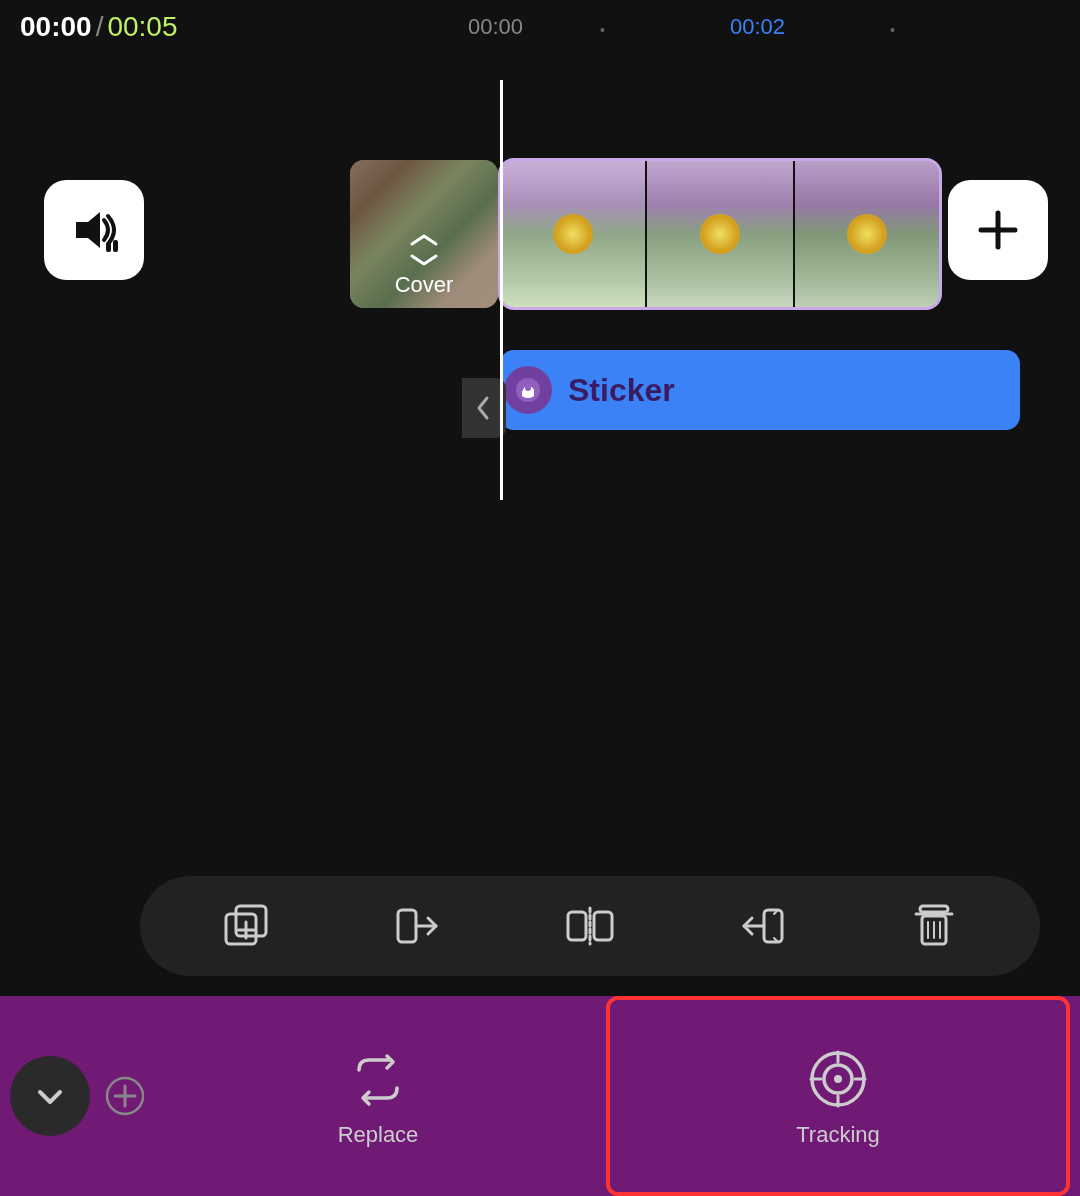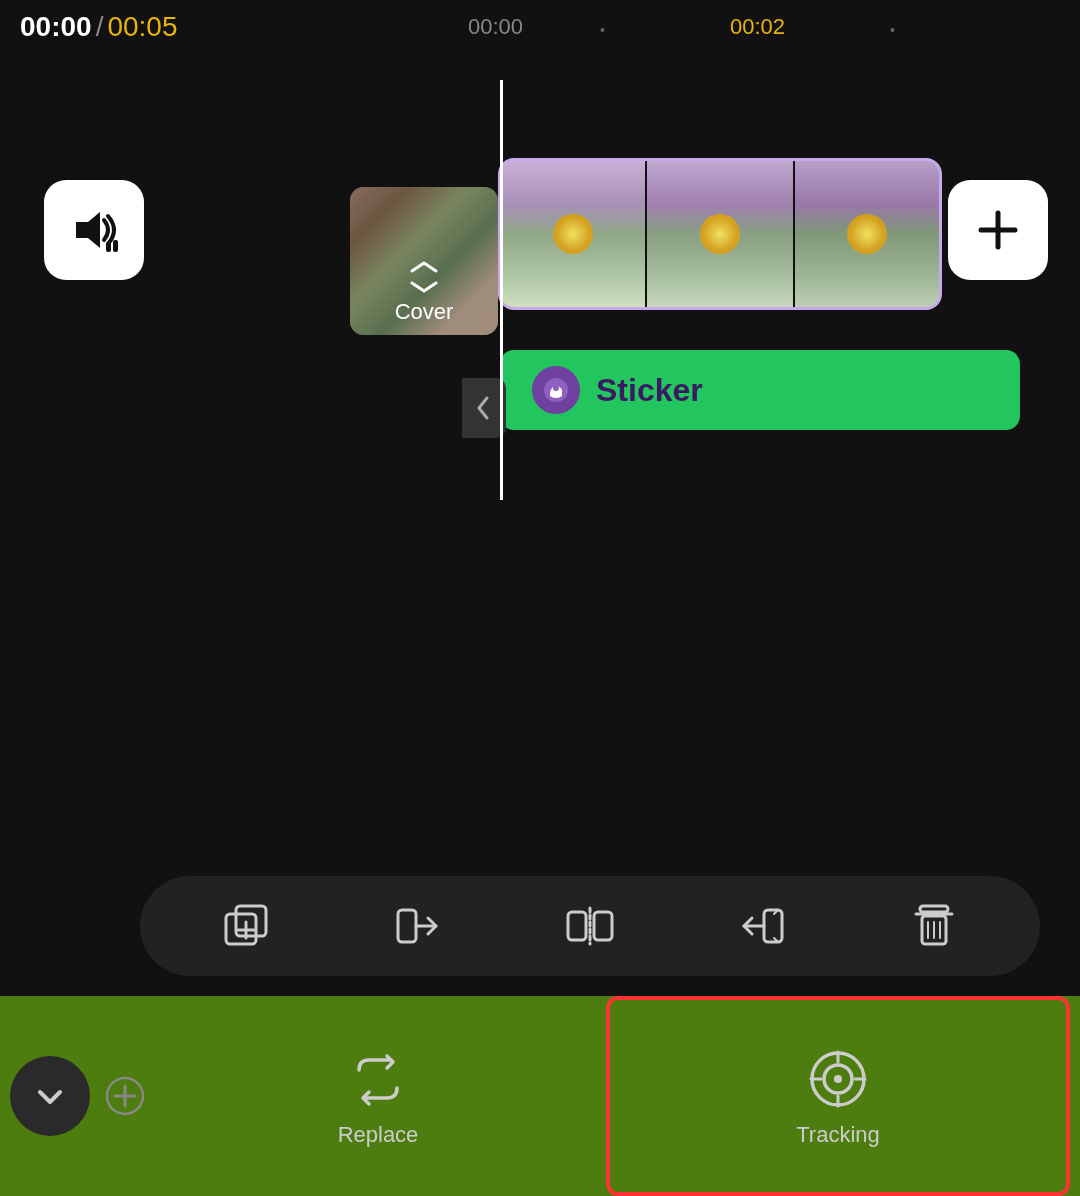--- a/index.html
+++ b/index.html
@@ -28,21 +28,21 @@
     }
     .time-separator {
       font-size: 28px;
       font-weight: 400;
       color: #888;
       margin: 0 4px;
     }
     .time-total {
       font-size: 28px;
       font-weight: 400;
-      color: #eab308;
+      color: #bef264;
     }
 
     
     .timeline-area {
       position: relative;
       height: 420px;
       margin-top: 30px;
     }
 
     
@@ -78,21 +78,20 @@
       width: 148px;
       height: 148px;
       border-radius: 14px;
       overflow: hidden;
       background: #5a4a3a;
       display: flex;
       flex-direction: column;
       align-items: center;
       justify-content: flex-end;
       padding-bottom: 10px;
-      margin-top: 27px;
     }
     .cover-thumb-img {
       width: 100%;
       height: 100%;
       position: absolute;
       top: 0; left: 0;
       background: linear-gradient(135deg, #6b5040 0%, #8a7060 30%, #4a6040 60%, #6a8050 100%);
       opacity: 0.85;
     }
     .cover-arrows {
@@ -181,25 +180,25 @@
       z-index: 8;
     }
 
     
     .sticker-track {
       position: absolute;
       left: 500px;
       top: 270px;
       width: 520px;
       height: 80px;
-      background: #22c55e;
+      background: #3b82f6;
       border-radius: 14px;
       display: flex;
       align-items: center;
-      padding: 0 32px;
+      padding: 0 4px;
       gap: 16px;
     }
     .sticker-icon {
       width: 48px;
       height: 48px;
       background: #7040a0;
       border-radius: 50%;
       display: flex;
       align-items: center;
       justify-content: center;
@@ -234,21 +233,21 @@
       color: #cccccc;
     }
 
     
     .bottom-nav {
       position: absolute;
       bottom: 0;
       left: 0;
       right: 0;
       height: 200px;
-      background: #4d7c0f;
+      background: #701a75;
       display: flex;
       align-items: center;
       justify-content: flex-start;
       padding: 0 10px;
       gap: 0;
     }
     .nav-item {
       display: flex;
       flex-direction: column;
       align-items: center;
@@ -302,21 +301,21 @@
 <body>
 
 <div class="timeline-header">
   <span class="time-current">00:00</span>
   <span class="time-separator">/</span>
   <span class="time-total">00:05</span>
 </div>
 
 <div style="position:absolute; top:14px; left:0; right:0; height:36px; pointer-events:none;">
   <span style="position:absolute; left:468px; font-size:22px; color:#888;">00:00</span>
-  <span style="position:absolute; left:730px; font-size:22px; color:#eab308;">00:02</span>
+  <span style="position:absolute; left:730px; font-size:22px; color:#3b82f6;">00:02</span>
   <span style="position:absolute; left:600px; top:8px; font-size:14px; color:#666;">•</span>
   <span style="position:absolute; left:890px; top:8px; font-size:14px; color:#666;">•</span>
 </div>
 
 <div class="timeline-area">
 
   <div class="playhead"></div>
 
   <div class="volume-btn">
     <svg width="60" height="60" viewBox="0 0 60 60" fill="none">

